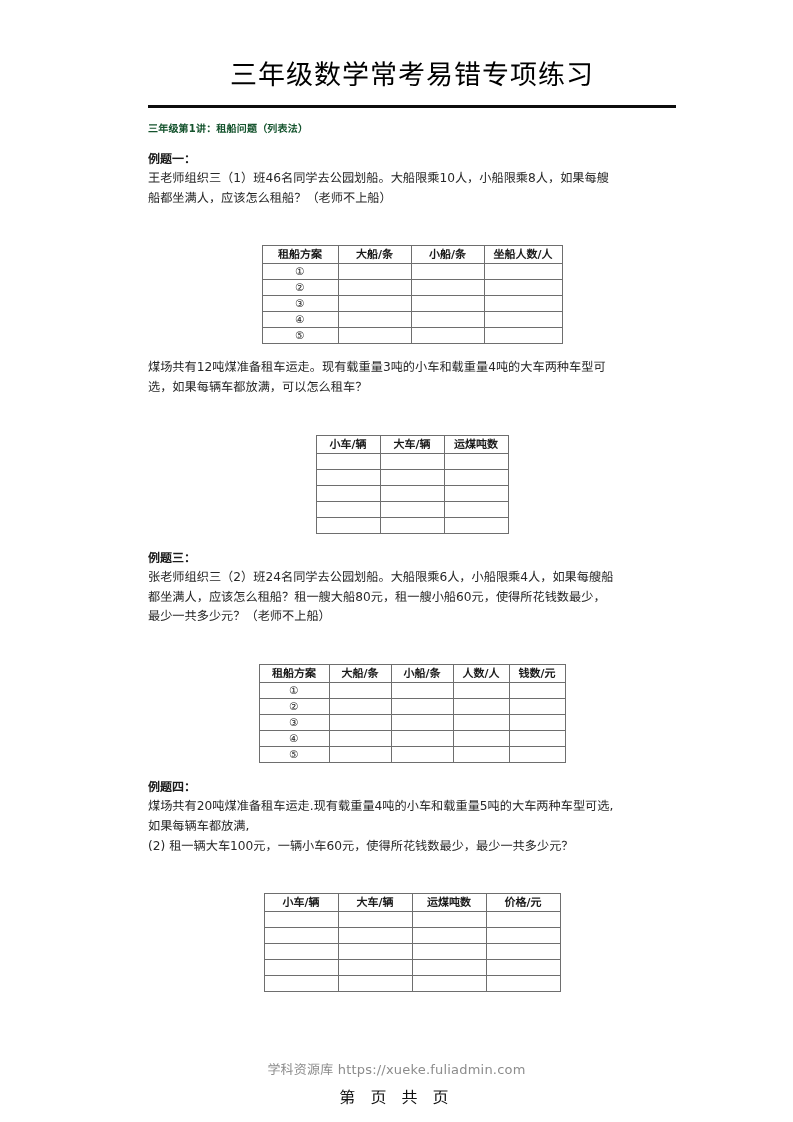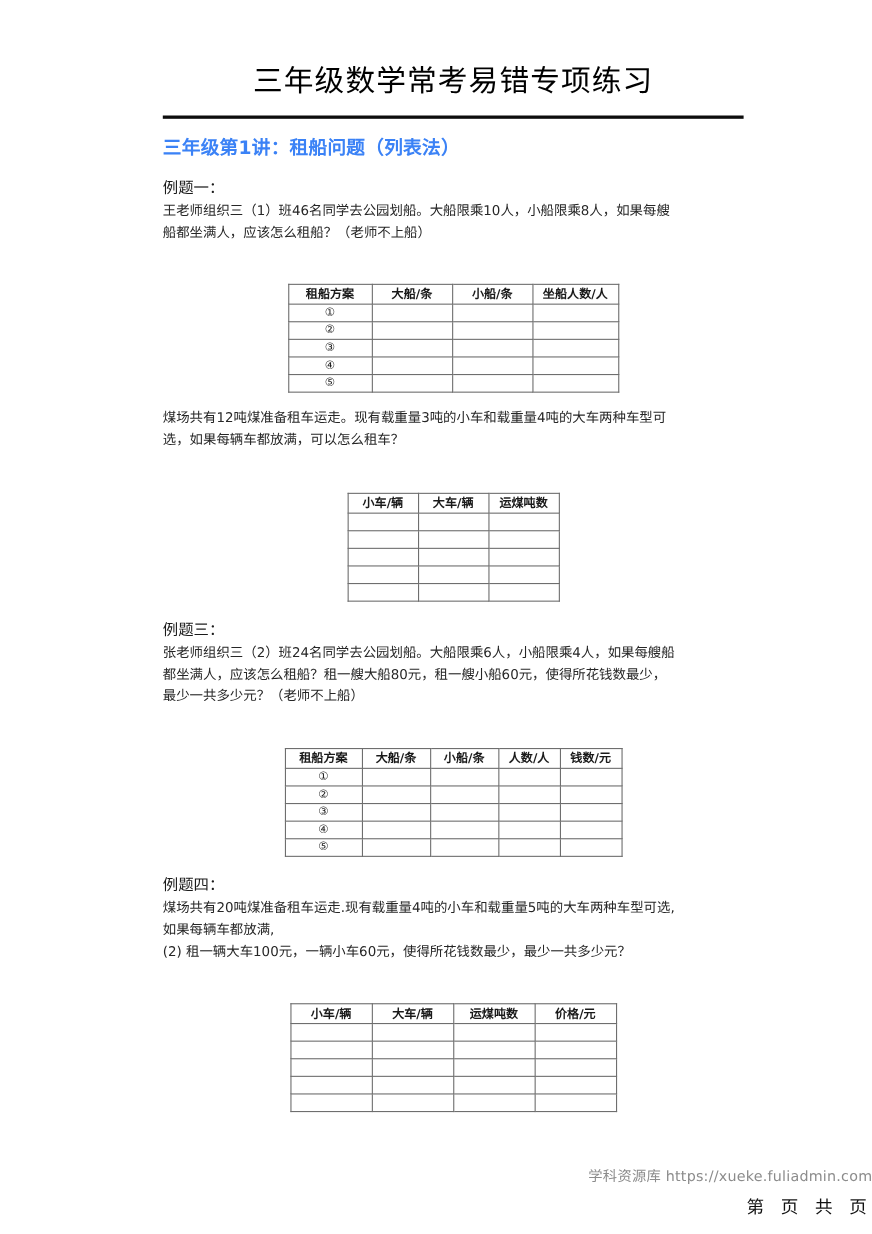--- a/index.html
+++ b/index.html
@@ -42,33 +42,33 @@
   .title-rule {
     margin-top: 13px;
     height: 0;
     border-top: 3px solid #0d0d0d;
     width: 100%;
   }
 
   
   .section-heading {
     margin-top: 12px;
-    font-size: 17px;
+    font-size: 10px;
     font-weight: bold;
-    color: #3b82f6;
+    color: #14532d;
     letter-spacing: 0.2px;
   }
 
   
   .problem {
     margin-top: 14px;
   }
   .problem-label {
-    font-size: 14px;
-    font-weight: normal;
+    font-size: 12px;
+    font-weight: bold;
     color: #1a1a1a;
     margin-bottom: 3px;
   }
   .problem-body {
     font-size: 12.2px;
     line-height: 1.62;
     color: #262626;
     text-align: justify;
   }
   .problem-body .line {
@@ -127,21 +127,21 @@
   .t4 col.c1 { width: 74px; }
   .t4 col.c2 { width: 74px; }
   .t4 col.c3 { width: 74px; }
 
   
   .footer {
     position: absolute;
     left: 0;
     right: 0;
     bottom: 14px;
-    text-align: right;
+    text-align: center;
   }
   .watermark {
     font-size: 13px;
     color: #8c8c8c;
     letter-spacing: 0.2px;
     margin-bottom: 6px;
   }
   .page-number {
     font-size: 16px;
     color: #111111;

